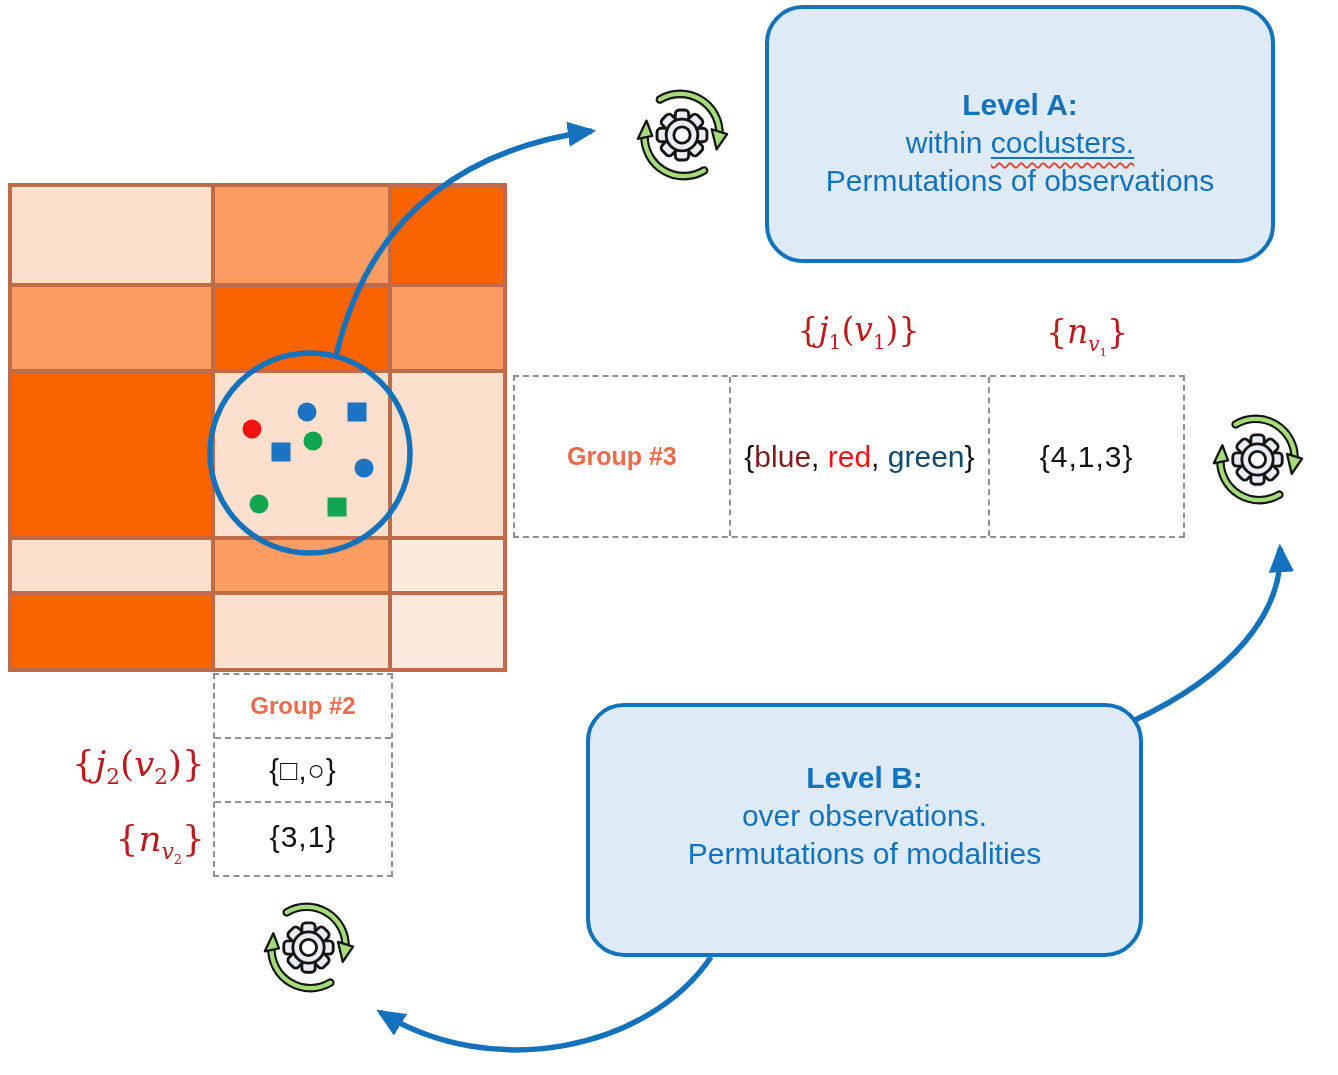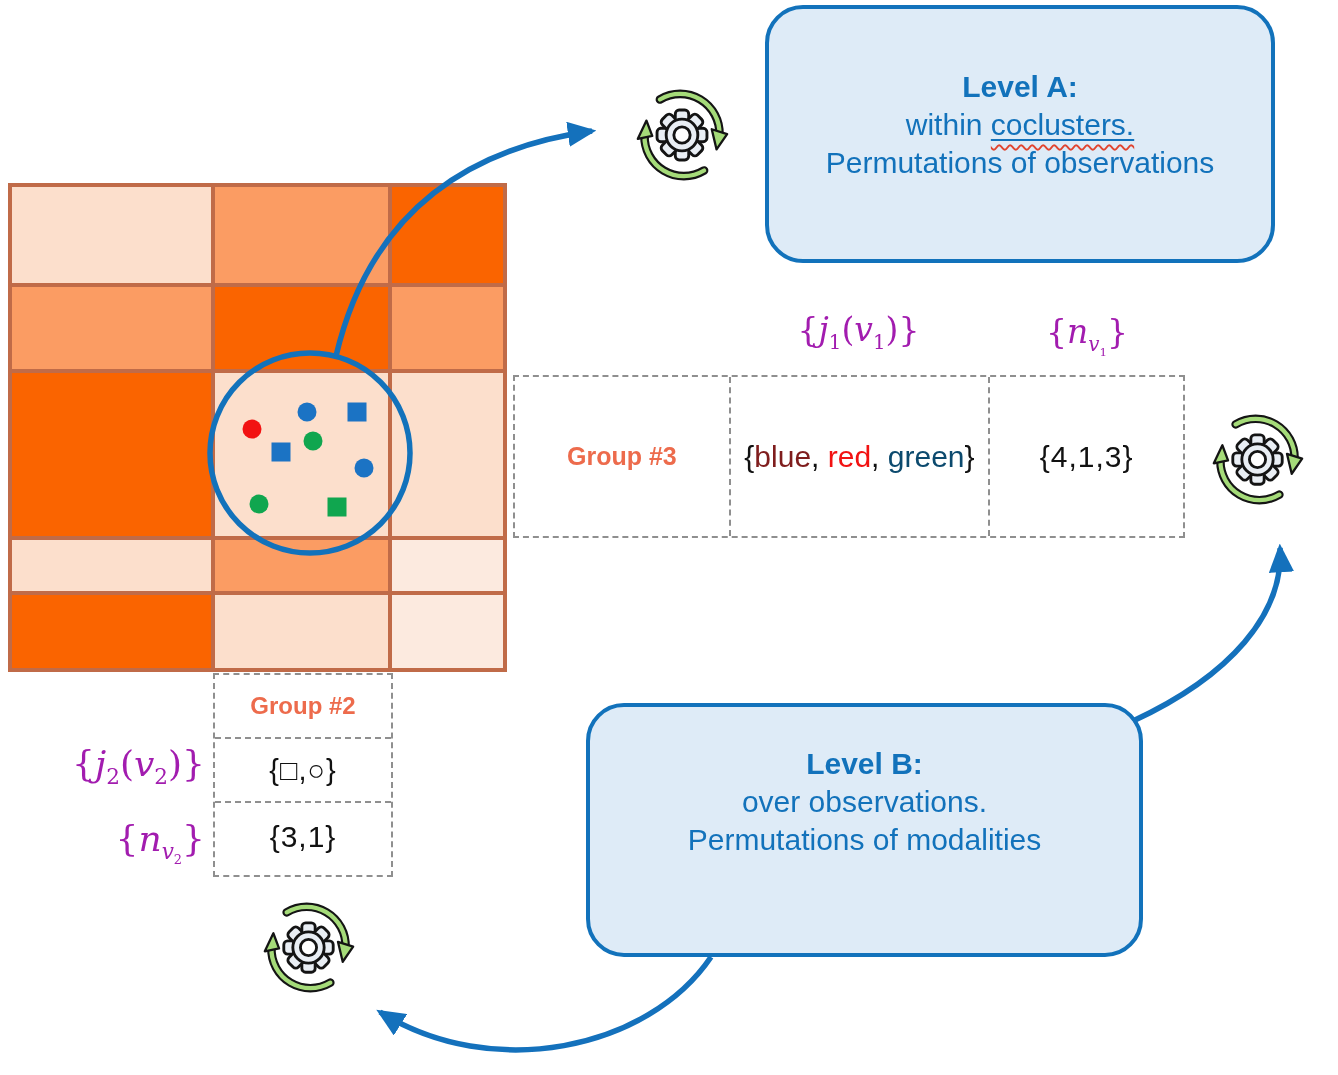--- a/index.html
+++ b/index.html
@@ -16,21 +16,21 @@
   
   .tableA {
     position:absolute; left:513px; top:375px; width:672px; height:163px;
     box-sizing:border-box; border:2px dashed #8f8f8f; display:flex;
   }
   .tableA .cellA {
     display:flex; align-items:center; justify-content:center; box-sizing:border-box;
   }
   .tableA .cellA + .cellA { border-left:2px dashed #8f8f8f; }
   .colhead { position:absolute; text-align:center; }
-  .math { font-family:"DejaVu Serif","Liberation Serif",serif; color:#a21caf; }
+  .math { font-family:"DejaVu Serif","Liberation Serif",serif; color:#b91c1c; }
   .math i { font-style:italic; }
   sub { font-size:60%; line-height:0; }
   .group-label { color:#ed6b4c; font-weight:bold; font-size:25px; }
   .value { font-size:30px; color:#111; letter-spacing:1px; }
   .modal-set { font-size:30px; color:#111; }
   .c-blue { color:#7f1d1d; } .c-red { color:#f21212; } .c-green { color:#0c4a6e; }
   .tableB {
     position:absolute; left:213px; top:673px; width:180px; height:204px;
     box-sizing:border-box; border:2px dashed #8f8f8f;
     display:flex; flex-direction:column;
@@ -40,22 +40,22 @@
   }
   .tableB .rowB + .rowB { border-top:2px dashed #8f8f8f; }
   .rowhead { position:absolute; text-align:right; }
   
   .level-box {
     position:absolute; box-sizing:border-box; background:#deebf7;
     border:4px solid #1272bb; border-radius:38px; color:#1272bb;
     text-align:center; font-size:30px; line-height:38px;
   }
   .level-box .title { font-weight:bold; }
-  .box-a { left:765px; top:5px; width:510px; height:258px; padding-top:59px; }
-  .box-b { left:586px; top:703px; width:557px; height:254px; padding-top:38px; }
+  .box-a { left:765px; top:5px; width:510px; height:258px; padding-top:77px; }
+  .box-b { left:586px; top:703px; width:557px; height:254px; padding-top:52px; }
   .sp-wavy { text-decoration:underline wavy #e0442f; text-underline-offset:9px; text-decoration-thickness:2px; }
   .u-solid { text-decoration:underline solid currentColor; text-underline-offset:4px; text-decoration-thickness:2px; }
   
   .overlay { position:absolute; left:0; top:0; pointer-events:none; }
   .gear { position:absolute; pointer-events:none; }
 </style>
 </head>
 <body>
 
 <div class="canvas">

